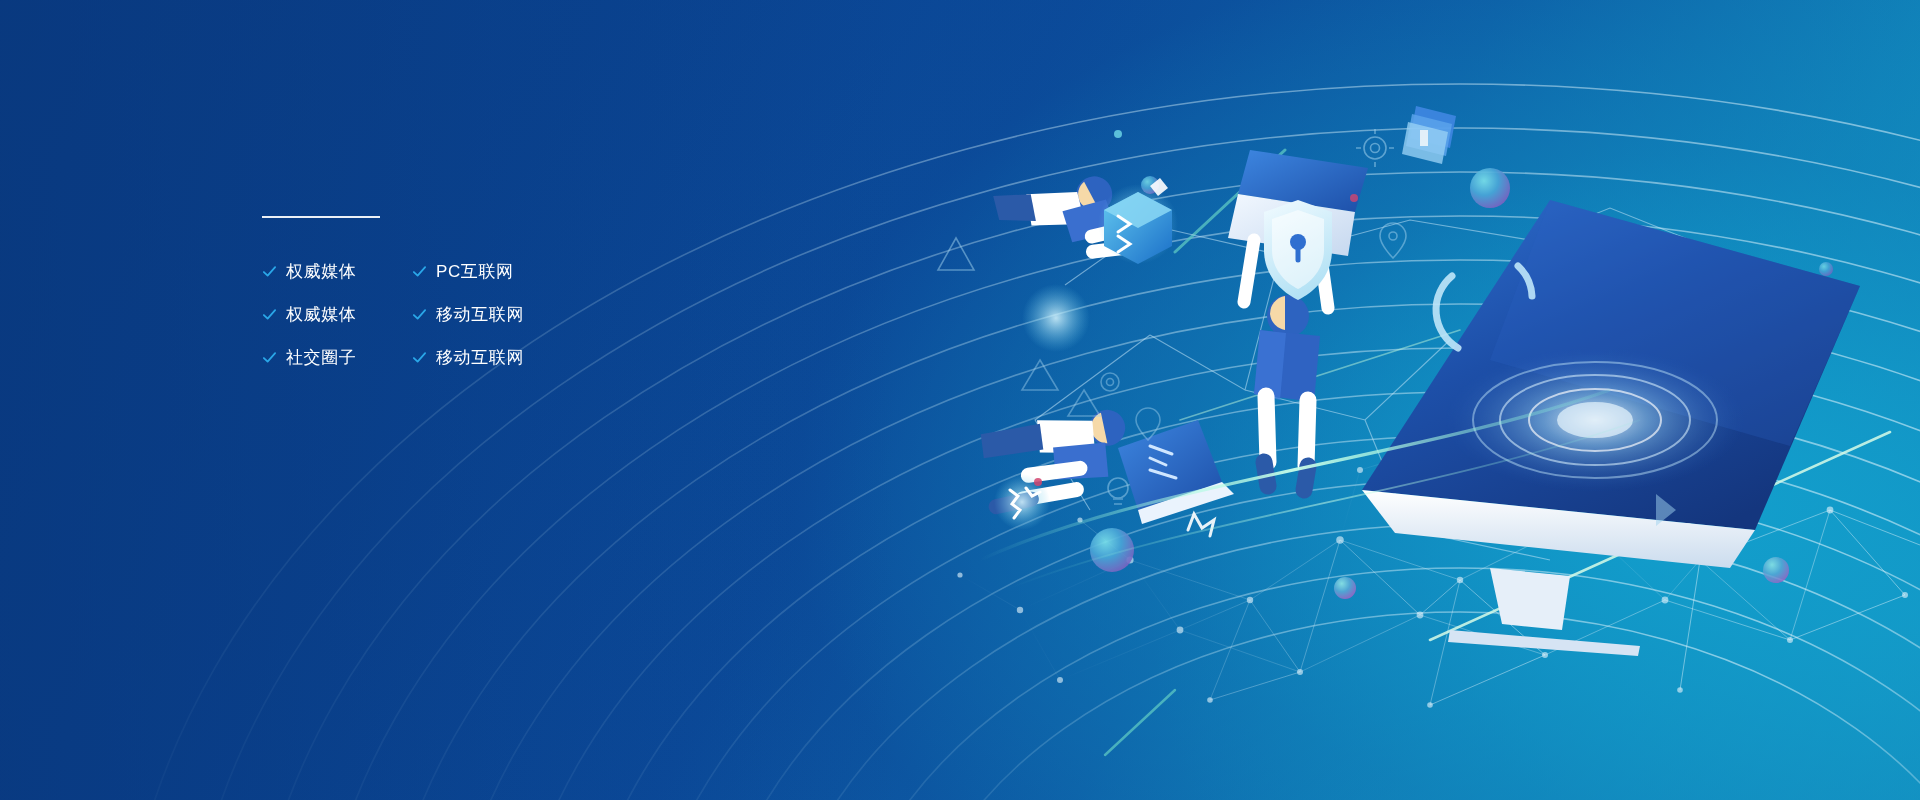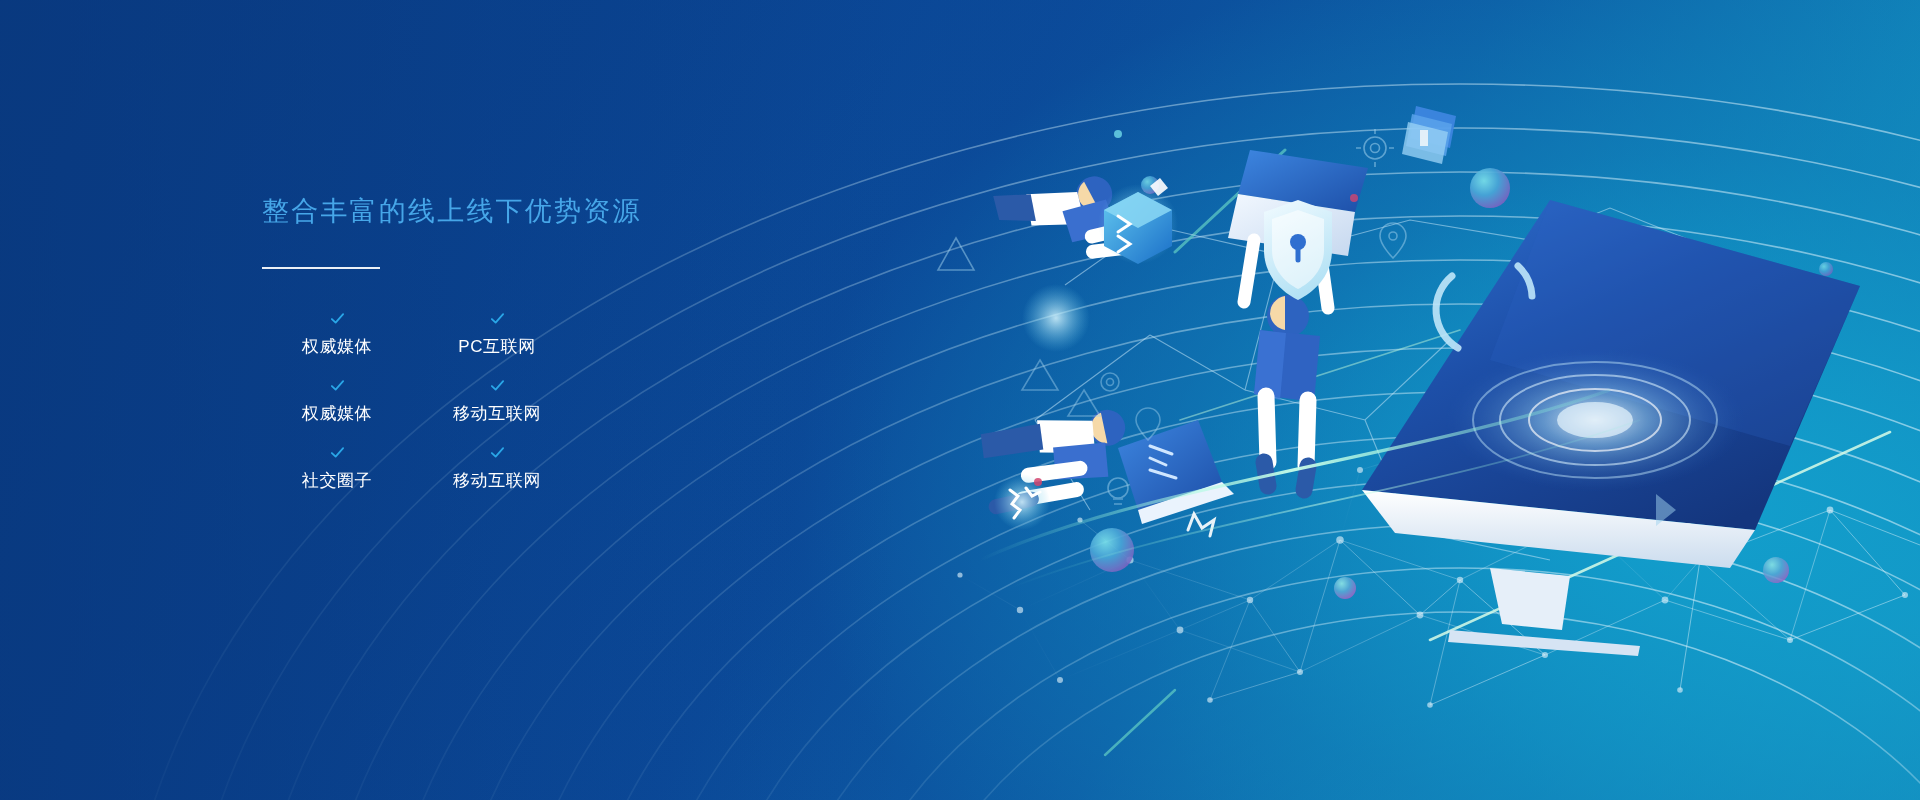--- a/index.html
+++ b/index.html
@@ -65,21 +65,20 @@
     display:grid;
     grid-template-columns:150px 170px;
     row-gap:20px;
     column-gap:0px;
   }
   .feature {
     display:flex;
     align-items:center;
     gap:9px;
     white-space:nowrap;
-    flex-direction:column;
   }
   .check {
     width:15px; height:15px;
     flex:0 0 15px;
     display:block;
   }
   .feature-label {
     font-size:17px;
     color:#ffffff;
     letter-spacing:0.6px;
@@ -402,21 +401,20 @@
         <circle cx="188" cy="392" r="4" fill="#d2456f" opacity="0.85"></circle>
         <circle cx="504" cy="108" r="4" fill="#d2456f" opacity="0.8"></circle>
         <circle cx="268" cy="44" r="4" fill="#6fd9e8" opacity="0.8"></circle>
       </g>
     </svg>
   </div>
 
   <div class="content">
 
 
-    <p class="subhead">整合丰富的线上线下优势资源</p>
 
     <div class="divider"></div>
 
     <div class="features">
 
       <div class="feature">
         <svg class="check" viewBox="0 0 16 16">
           <path d="M2 8.6 L6 12.4 L14 3.4" fill="none" stroke="#2aa7e8" stroke-width="1.9" stroke-linecap="round" stroke-linejoin="round"></path>
         </svg>
         <span class="feature-label">权威媒体</span>

